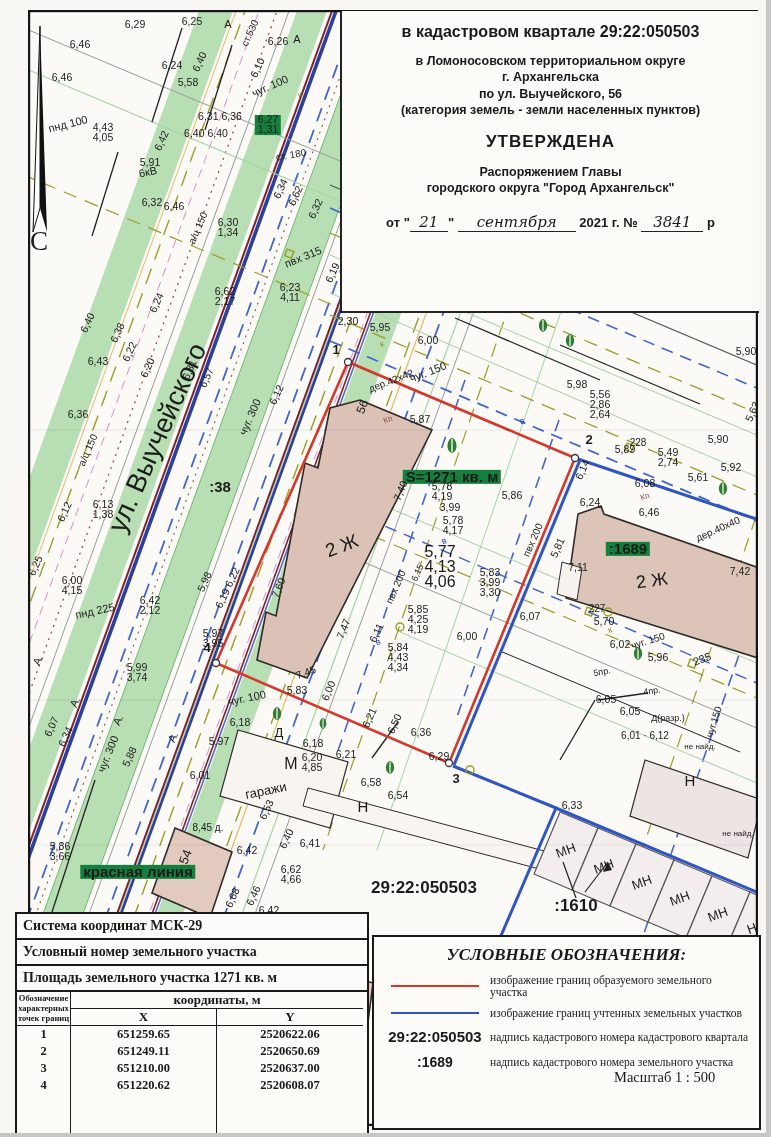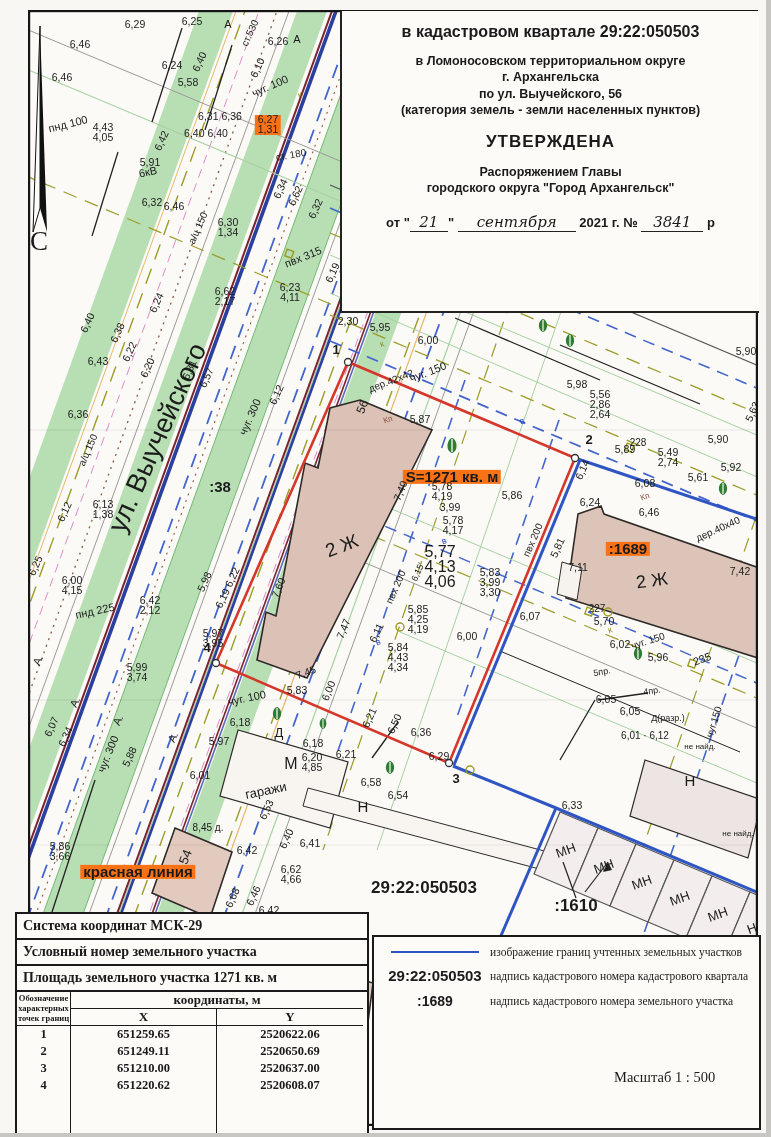--- a/index.html
+++ b/index.html
@@ -2,21 +2,21 @@
 <html><head>
 <meta charset="utf-8">
 <style>
   html,body{margin:0;padding:0;background:#b9b8b4;}
   #page{position:relative;width:771px;height:1137px;background:#f8f7f3;overflow:hidden;
         font-family:"Liberation Sans",sans-serif;}
   #mapsvg{position:absolute;left:0;top:0;z-index:1;}
   #labels{position:absolute;left:0;top:0;width:771px;height:1137px;z-index:2;}
   .mlabel{position:absolute;white-space:pre;line-height:.95;color:#1b1b1b;text-align:center;
           font-family:"Liberation Sans",sans-serif;}
-  .mlabel.bg{background:#f97316;padding:0 3px;}
+  .mlabel.bg{background:#15803d;padding:0 3px;}
   .mask{position:absolute;background:#f8f7f3;z-index:3;}
   .edge{position:absolute;background:#c7c6c2;z-index:6;}
   
   #titleblock{position:absolute;left:340px;top:11px;width:417px;height:300px;z-index:4;
       background:#fcfbf8;border-left:2px solid #222;border-bottom:2px solid #222;
       text-align:center;color:#1a1a1a;}
   .tb1{font-size:15px;font-weight:bold;margin-top:14px;line-height:1.35;}
   .tb2{font-size:16px;font-weight:bold;margin-top:12px;}
   .tb3{font-size:12.5px;font-weight:bold;margin-top:12px;line-height:1.3;}
   .tb4{font-size:17px;font-weight:bold;letter-spacing:1px;margin-top:14px;}
@@ -516,21 +516,28 @@
         <div class="ct-c ct-bot">4</div>
         <div class="ct-c">651220.62</div>
         <div class="ct-c ct-last">2520608.07</div>
         <div class="ct-c ct-empty"></div>
         <div class="ct-c ct-empty"></div>
         <div class="ct-c ct-empty ct-last"></div>
       </div>
 </div>
 
 <div id="legend">
+  <div id="lg-title">УСЛОВНЫЕ ОБОЗНАЧЕНИЯ:</div>
   <div id="lg-rows">
+        <div class="lg-row">
+          <div class="lg-sw">
+            <div class="lg-line" style="background: rgb(213, 55, 43);"></div>
+          </div>
+          <span class="lg-lab">изображение границ образуемого земельного участка</span>
+        </div>
         <div class="lg-row">
           <div class="lg-sw">
             <div class="lg-line" style="background: rgb(47, 85, 194);"></div>
           </div>
           <span class="lg-lab">изображение границ учтенных земельных участков</span>
         </div>
         <div class="lg-row">
           <div class="lg-sw">
             <span class="lg-sym" style="font-size: 15px;">29:22:050503</span>
           </div>

